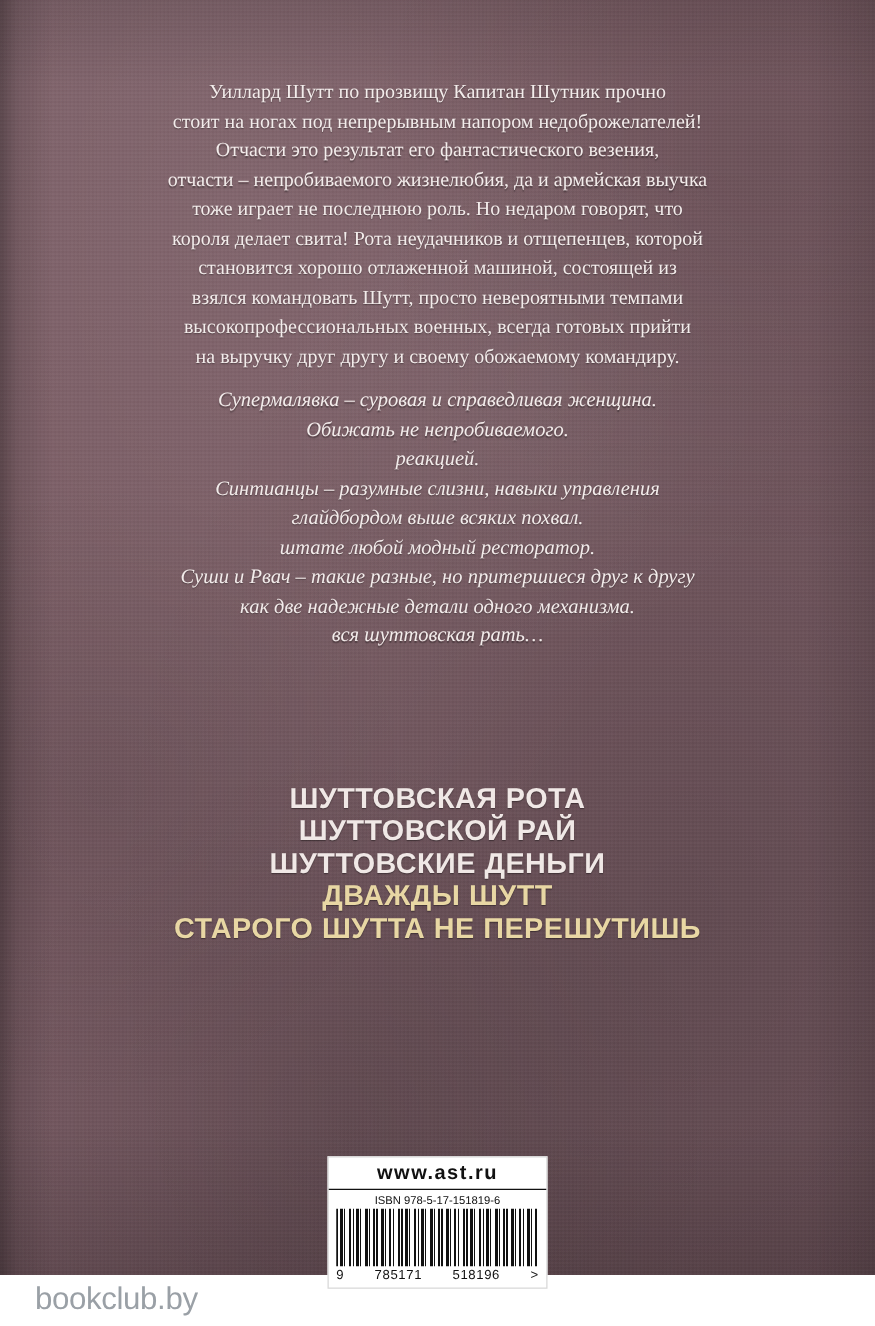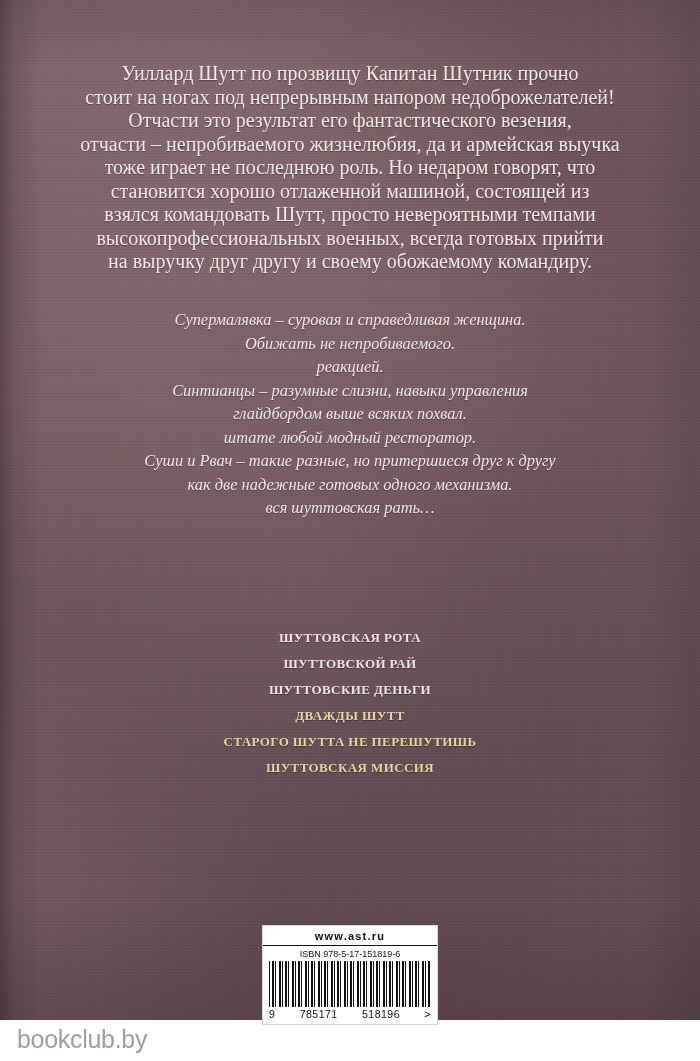--- a/index.html
+++ b/index.html
@@ -59,21 +59,21 @@
   }
 
   
   .blurb {
     position: absolute;
     left: 58px;
     width: 584px;
     top: 62px;
     text-align: center;
     color: #f3eceb;
-    font-size: 20px;
+    font-size: 16px;
     line-height: 23.5px;
     text-shadow: 0 1px 1px rgba(0,0,0,0.35);
   }
   .blurb p {
     margin: 0;
   }
 
   .blurb-2 {
     position: absolute;
     left: 58px;
@@ -92,23 +92,23 @@
 
   
   .series-list {
     position: absolute;
     left: 58px;
     width: 584px;
     top: 625px;
     text-align: center;
   }
   .series-list div {
-    font-family: Liberation Serif, serif;
+    font-family: Liberation Sans, sans-serif;
     font-weight: bold;
-    font-size: 13px;
+    font-size: 23px;
     line-height: 26px;
     letter-spacing: 0.4px;
     color: #f0e8e6;
     text-shadow: 0 1px 1px rgba(0,0,0,0.4);
   }
   .series-list div.gold {
     color: #e8d7a4;
     text-align: center;
   }
 
@@ -119,21 +119,21 @@
     top: 925px;
     width: 176px;
     background: #ffffff;
     padding: 0;
     box-sizing: border-box;
     border: 1px solid #d8d8d8;
   }
   .barcode-url {
     text-align: center;
     font-family: "Liberation Sans", sans-serif;
-    font-size: 11px;
+    font-size: 16px;
     font-weight: bold;
     letter-spacing: 1.2px;
     color: #111;
     padding: 4px 0 3px;
     border-bottom: 1px solid #111;
   }
   .barcode-isbn {
     text-align: center;
     font-family: "Liberation Sans", sans-serif;
     font-size: 9px;
@@ -161,21 +161,21 @@
     font-family: "Liberation Sans", sans-serif;
     font-size: 10.5px;
     color: #111;
     padding: 1px 6px 4px;
     letter-spacing: 0.5px;
   }
 
   
   #footer {
     position: absolute;
-    left: 5px;
+    left: 16px;
     top: 1020px;
     width: 643px;
     height: 41px;
     background: #ffffff;
   }
   #footer .wm {
     position: absolute;
     left: 12px;
     top: 5px;
     font-family: "Liberation Sans", sans-serif;
@@ -188,45 +188,45 @@
 <body>
 
 <div id="cover">
 
   <div class="content blurb">
     <p>Уиллард Шутт по прозвищу Капитан Шутник прочно</p>
     <p>стоит на ногах под непрерывным напором недоброжелателей!</p>
     <p>Отчасти это результат его фантастического везения,</p>
     <p>отчасти – непробиваемого жизнелюбия, да и армейская выучка</p>
     <p>тоже играет не последнюю роль. Но недаром говорят, что</p>
+    <p>короля делает свита! Рота неудачников и отщепенцев, которой</p>
     <p>становится хорошо отлаженной машиной, состоящей из</p>
     <p>взялся командовать Шутт, просто невероятными темпами</p>
     <p>высокопрофессиональных военных, всегда готовых прийти</p>
     <p>на выручку друг другу и своему обожаемому командиру.</p>
   </div>
 
   <div class="content blurb-2">
     <p>Супермалявка – суровая и справедливая женщина.</p>
     <p>Обижать не непробиваемого.</p>
     <p>реакцией.</p>
     <p>Синтианцы – разумные слизни, навыки управления</p>
     <p>глайдбордом выше всяких похвал.</p>
     <p>штате любой модный ресторатор.</p>
     <p>Суши и Рвач – такие разные, но притершиеся друг к другу</p>
-    <p>как две надежные готовых одного механизма.</p>
+    <p>как две надежные детали одного механизма.</p>
     <p>вся шуттовская рать…</p>
   </div>
 
   <div class="content series-list">
     <div>ШУТТОВСКАЯ РОТА</div>
     <div>ШУТТОВСКОЙ РАЙ</div>
     <div>ШУТТОВСКИЕ ДЕНЬГИ</div>
     <div class="gold">ДВАЖДЫ ШУТТ</div>
     <div class="gold">СТАРОГО ШУТТА НЕ ПЕРЕШУТИШЬ</div>
-    <div class="gold">ШУТТОВСКАЯ МИССИЯ</div>
   </div>
 
   <div class="content barcode-block">
     <div class="barcode-url">www.ast.ru</div>
     <div class="barcode-isbn">ISBN 978-5-17-151819-6</div>
     <div class="barcode-bars"></div>
     <div class="barcode-digits">
       <span>9</span>
       <span>785171</span>
       <span>518196</span>

